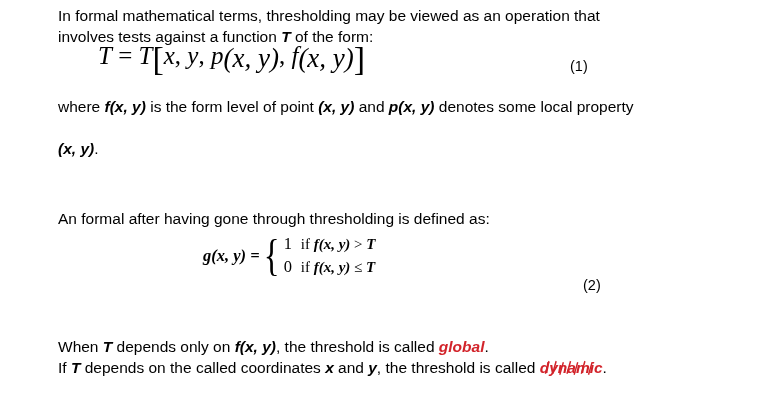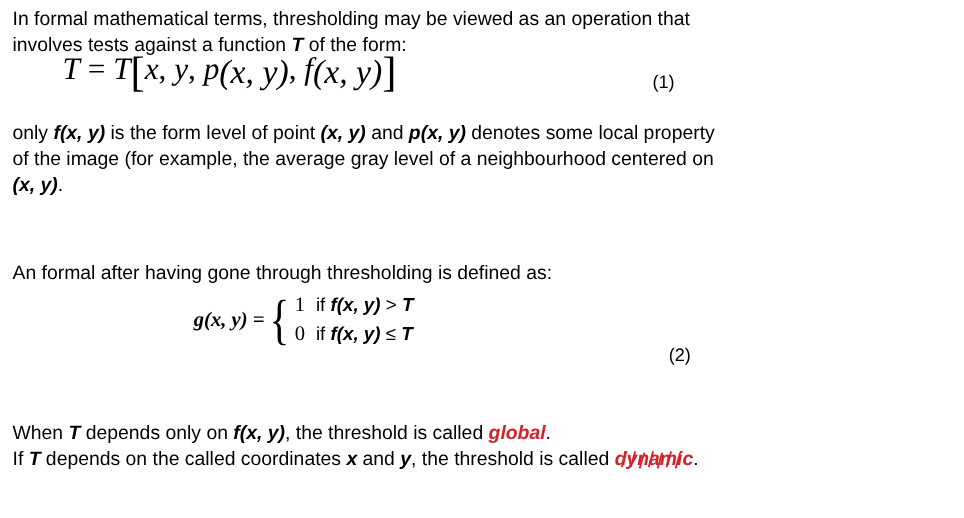--- a/index.html
+++ b/index.html
@@ -13,20 +13,21 @@
     font-family: "Liberation Sans", sans-serif;
     color: #000000;
     overflow: hidden;
   }
   .page {
     position: relative;
     width: 645px;
     height: 414px;
     padding: 0;
     box-sizing: border-box;
+    margin-left: 48px;
   }
   .para {
     font-size: 15.5px;
     line-height: 1.35;
     margin: 0;
   }
   .p1 {
     position: absolute;
     left: 10px;
     top: 6px;
@@ -116,21 +117,21 @@
     align-items: baseline;
     font-size: 16.5px;
     white-space: nowrap;
   }
   .case-row + .case-row { margin-top: 3px; }
   .case-val {
     width: 17px;
     font-family: "Liberation Serif", serif;
   }
   .case-cond {
-    font-family: Liberation Sans, sans-serif;
+    font-family: Liberation Serif, serif;
     font-size: 15px;
   }
   .case-cond .itb {
     font-style: italic;
     font-weight: bold;
   }
   .eqnum2 {
     position: absolute;
     left: 512px;
     top: 43px;
@@ -181,22 +182,22 @@
   <div class="eq1-wrap">
     <div class="eq1">
       <span class="it">T</span>
       <span>=</span>
       <span class="it">T</span><span class="bracket">[</span><span class="it">x</span><span>, </span><span class="it">y</span><span>, </span><span class="it">p</span><span class="paren it">(x, y)</span><span>, </span><span class="it">f</span><span class="paren it">(x, y)</span><span class="bracket">]</span>
     </div>
     <div class="eqnum1">(1)</div>
   </div>
 
   <div class="para p2">
-    <span>only </span><span class="itb">f(x, y)</span><span> is the form level of point </span><span class="itb">(x, y)</span><span> and </span><span class="itb">p(x, y)</span><span> denotes some local property</span><br>
-    <span>of the image (for example, the average gray level of a neighbourhood centered on</span><br>
+    <span>where </span><span class="itb">f(x, y)</span><span> is the form level of point </span><span class="itb">(x, y)</span><span> and </span><span class="itb">p(x, y)</span><span> denotes some local property</span><br>
+    <br>
     <span class="itb">(x, y)</span><span>.</span>
   </div>
 
   <div class="para p3">
     <span>An formal after having gone through thresholding is defined as:</span>
   </div>
 
   <div class="eq2-wrap">
     <div class="eq2">
       <span class="lhs">g(x, y) =</span>

